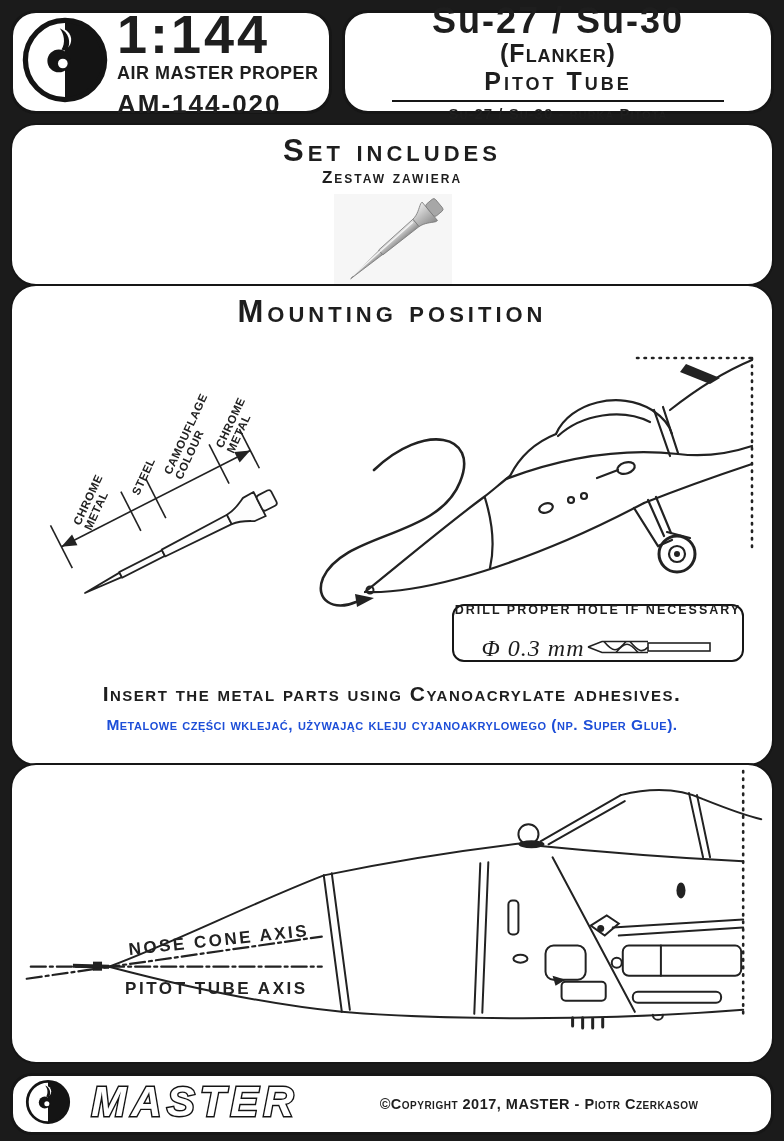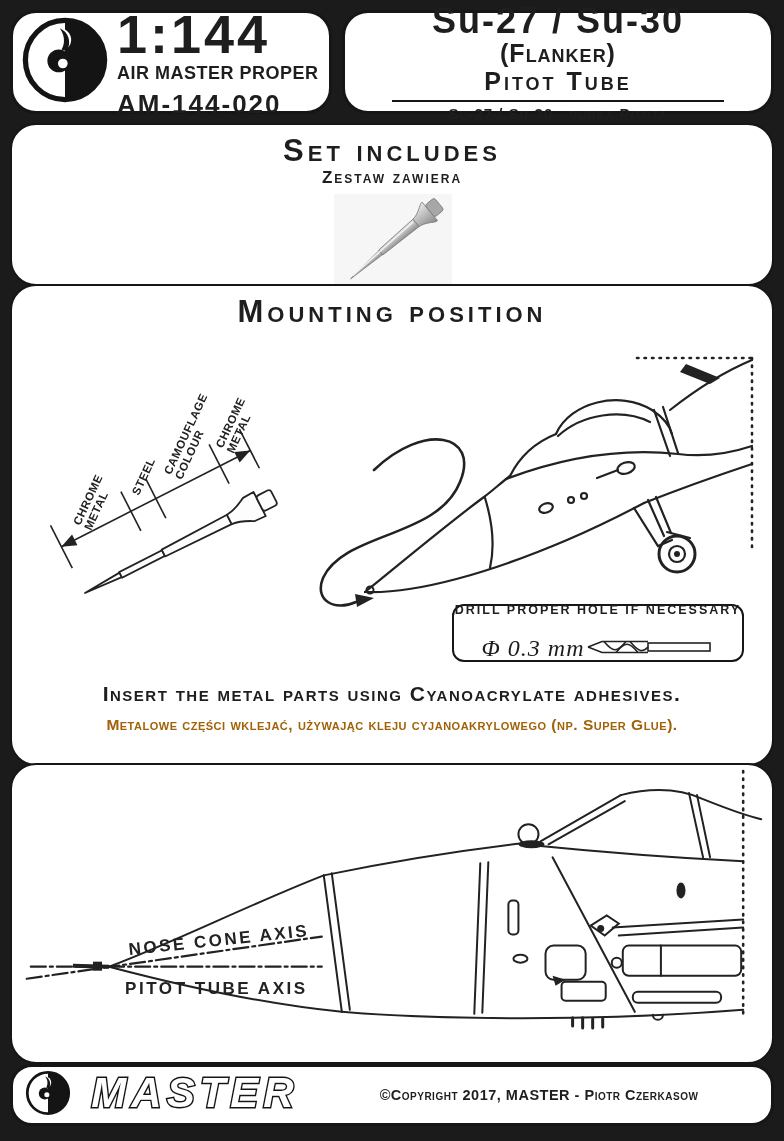--- a/index.html
+++ b/index.html
@@ -38,29 +38,29 @@
   .h1{font-variant:small-caps;font-weight:bold;font-size:31px;letter-spacing:4px;margin-top:9px;line-height:1.1;}
   .h1sub{font-variant:small-caps;font-weight:bold;font-size:17px;letter-spacing:2px;margin-top:1px;line-height:1.1;}
   .part-img{margin-top:4px;}
 
   .mount-diagram{position:absolute;left:10px;top:64px;}
   .drill-box{position:absolute;left:440px;top:318px;width:292px;height:58px;border:2.5px solid #161616;border-radius:12px;box-sizing:border-box;background:#fff;display:flex;flex-direction:column;align-items:center;justify-content:center;}
   .drill-line1{font-size:12.5px;font-weight:bold;letter-spacing:2px;white-space:nowrap;}
   .drill-line2{display:flex;align-items:center;gap:2px;margin-top:18px;}
   .drill-dia{font-family:"Liberation Serif",serif;font-style:italic;font-size:24px;letter-spacing:1px;}
   .instr-en{position:absolute;bottom:58px;left:0;width:100%;text-align:center;font-variant:small-caps;font-weight:600;font-size:21px;letter-spacing:1.5px;}
-  .instr-pl{position:absolute;bottom:30px;left:0;width:100%;text-align:center;font-variant:small-caps;font-weight:600;font-size:15.5px;letter-spacing:.5px;color:#a16207;}
+  .instr-pl{position:absolute;bottom:30px;left:0;width:100%;text-align:center;font-variant:small-caps;font-weight:600;font-size:15.5px;letter-spacing:.5px;color:#1d4ed8;}
 
   .notice-art{position:absolute;inset:0;width:100%;height:100%;}
   .notice-text{position:relative;z-index:1;width:640px;text-align:center;}
   .notice-h{font-size:30px;font-weight:bold;letter-spacing:3px;margin-top:14px;}
   .notice-lines{margin-top:8px;font-variant:small-caps;font-weight:600;font-size:21px;letter-spacing:2px;line-height:1.25;}
 
   
-  .footer-panel{height:62px;border-radius:22px;flex:none;display:flex;align-items:center;gap:8px;padding:0 12px;justify-content:space-between;}
+  .footer-panel{margin-top:9px;height:62px;border-radius:22px;flex:none;display:flex;align-items:center;gap:8px;padding:0 12px;justify-content:space-between;}
   .footer-right{flex:1;text-align:center;line-height:1.15;}
   .website{font-size:24px;font-weight:bold;letter-spacing:3px;white-space:nowrap;}
   .copyright{font-variant:small-caps;font-weight:600;font-size:14.5px;letter-spacing:.5px;white-space:nowrap;}
   .made-in{font-size:14.5px;font-weight:600;letter-spacing:1.5px;white-space:nowrap;}
 
   svg text{font-family:"Liberation Sans",sans-serif;}
 </style>
 </head>
 <body>
 

